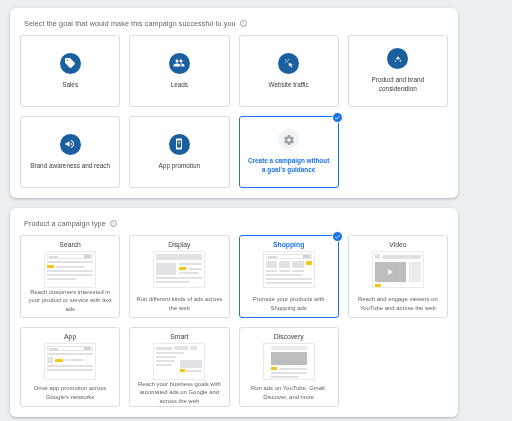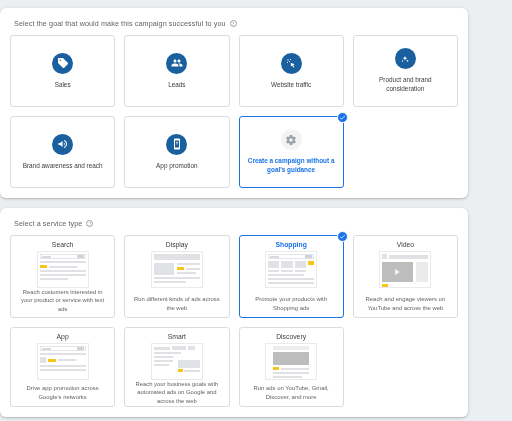--- a/index.html
+++ b/index.html
@@ -3,21 +3,21 @@
 <meta charset="utf-8">
 <style>
   * { box-sizing: border-box; }
   html, body {
     margin: 0; padding: 0;
     width: 512px; height: 421px;
     overflow: hidden;
     background: #eceff1;
     font-family: "Liberation Sans", sans-serif;
   }
-  .page { width: 468px; height: 421px; padding: 8px 0; }
+  .page { width: 468px; height: 421px; padding: 8px 10px; }
 
   .panel {
     background: #ffffff;
     border-radius: 6px;
     box-shadow: 0 1px 2px rgba(60,64,67,.25), 0 1px 4px rgba(60,64,67,.10);
     padding: 9px 10px 10px 10px;
   }
   .panel + .panel { margin-top: 10px; }
 
   .section-head {
@@ -209,21 +209,21 @@
         </span>
         <span class="goal-label">Create a campaign without a goal's guidance</span>
       </div>
 
       <div></div>
     </div>
   </div>
 
   <div class="panel">
     <div class="section-head">
-      <span>Select a service type</span>
+      <span>Product a campaign type</span>
       <span class="info-icon">?</span>
     </div>
 
     <div class="type-grid">
 
       <div class="type-card">
         <div class="type-title">Search</div>
         <div class="type-thumb">
           <div class="thumb-inner">
             <div class="searchbar">

